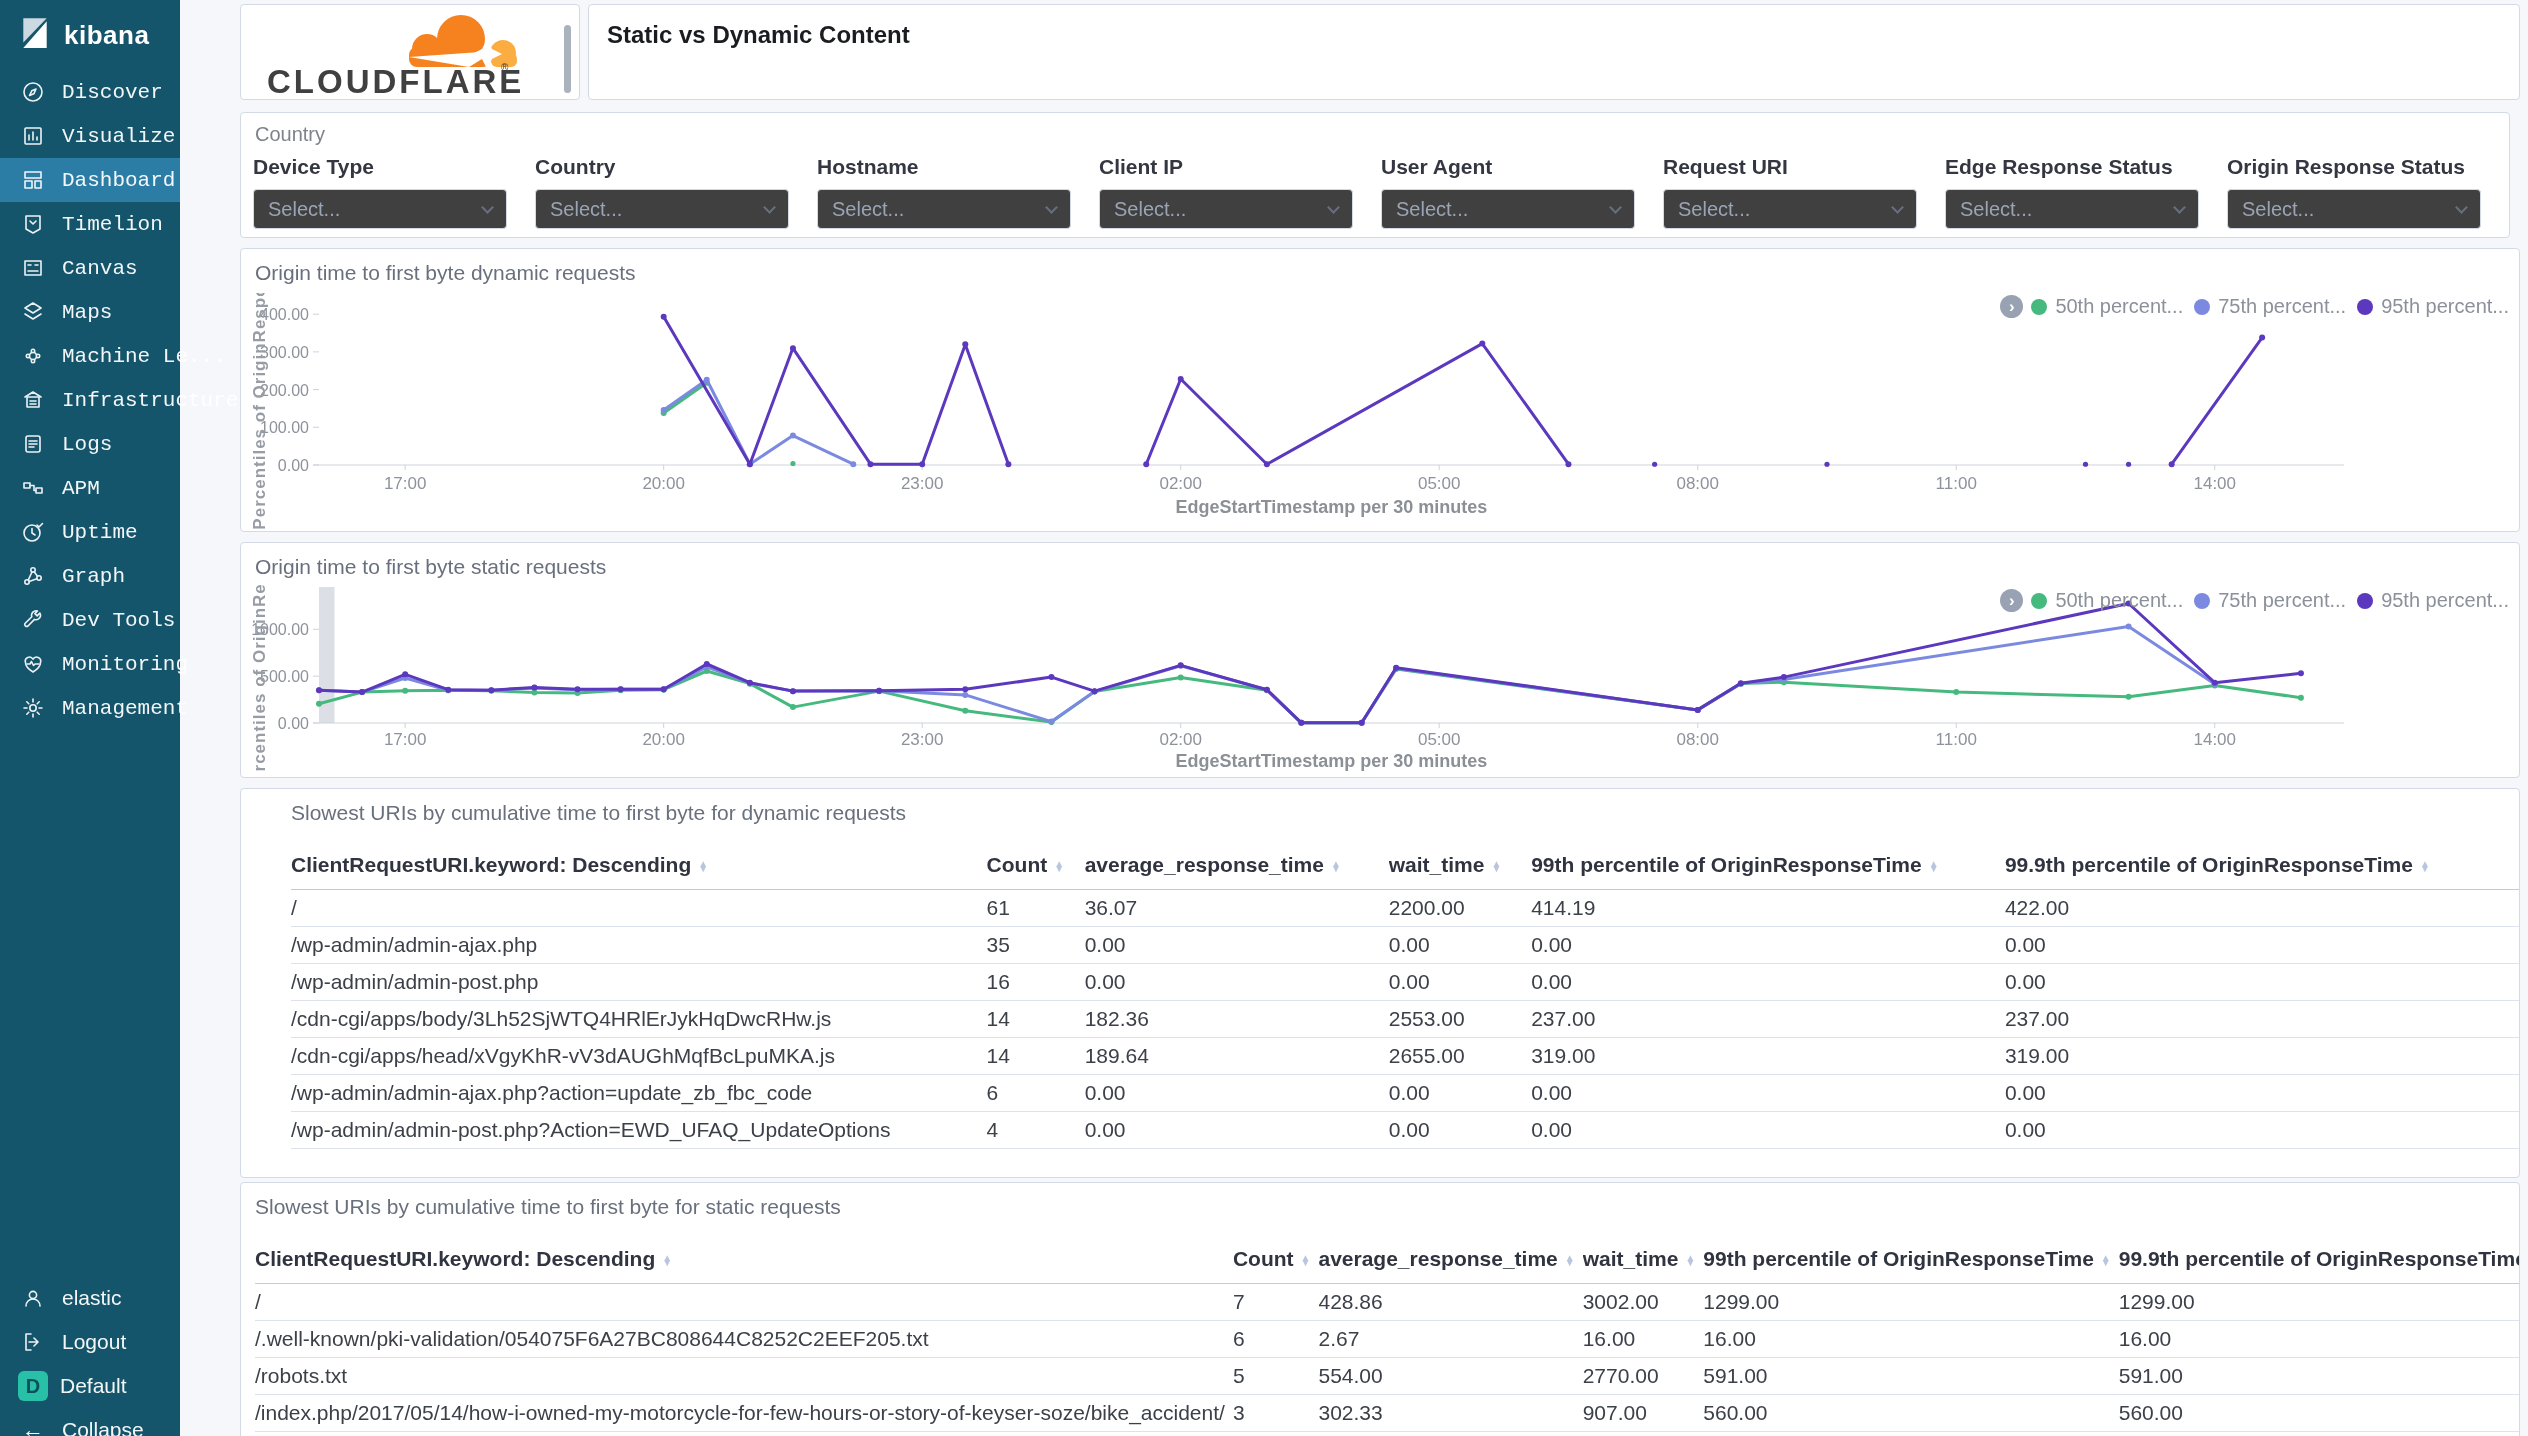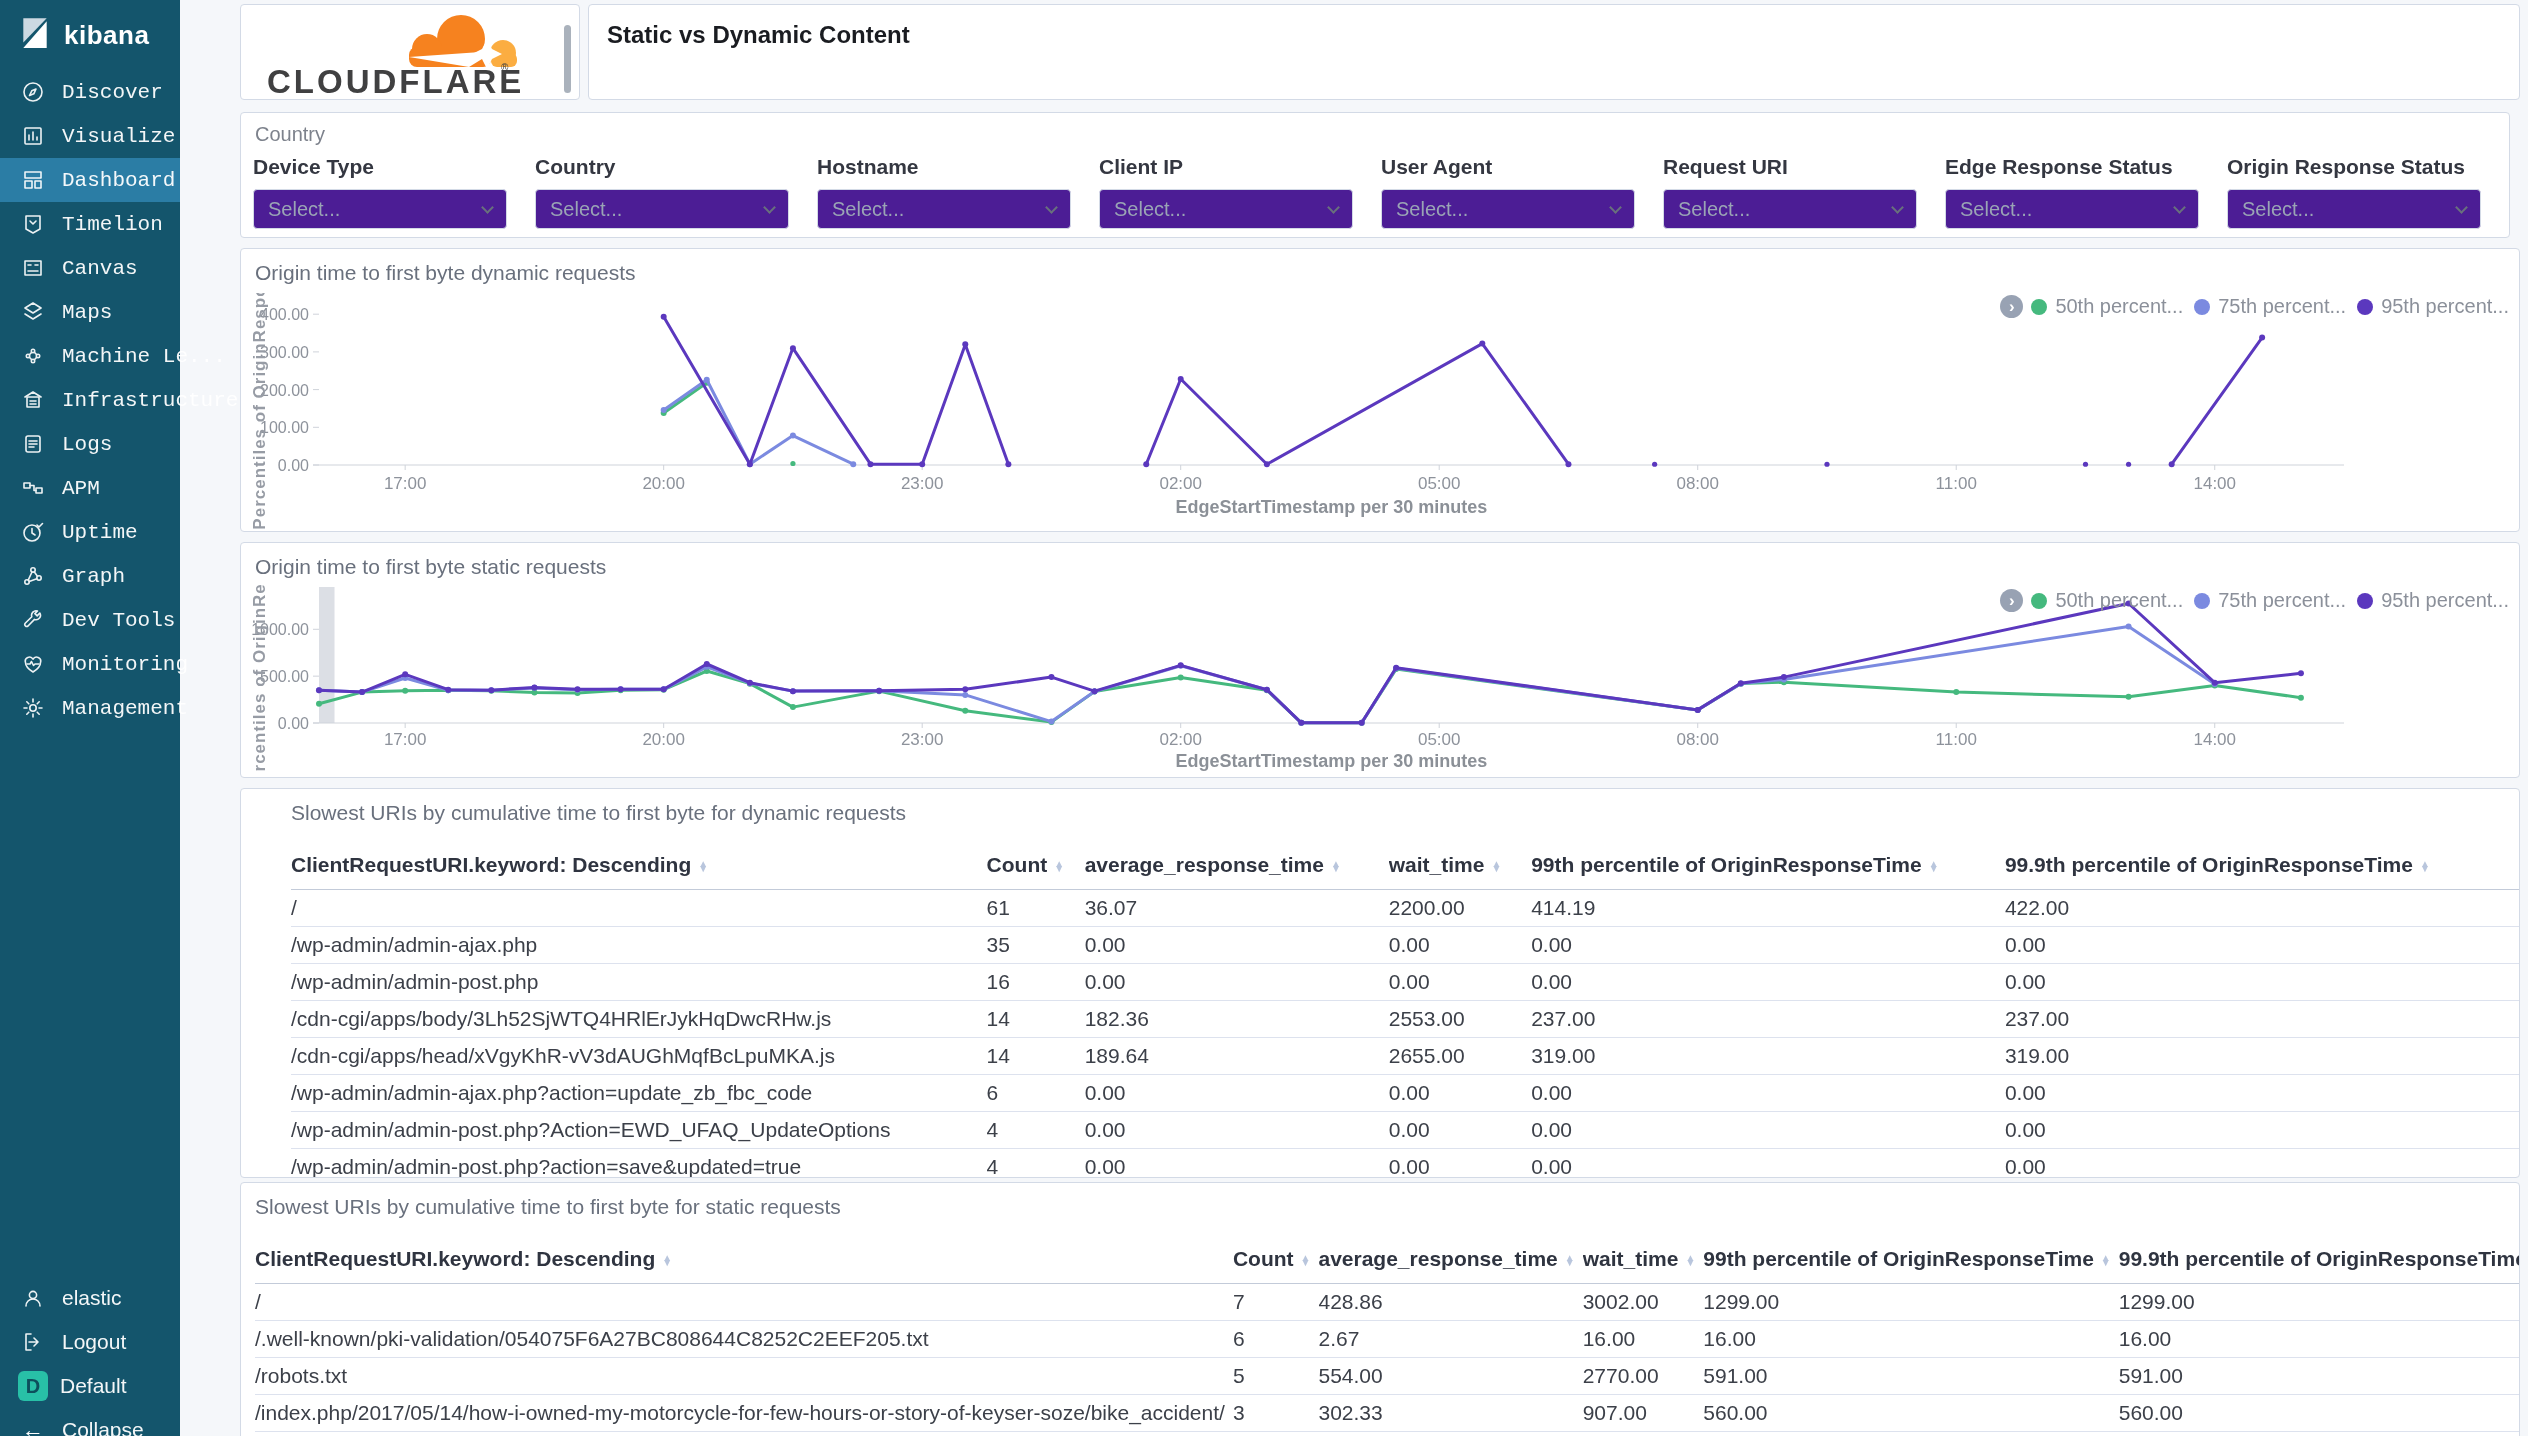--- a/index.html
+++ b/index.html
@@ -40,21 +40,21 @@
   
   .cf-wrap { position:relative; width:100%; height:100%; }
   .cf-logo { position:absolute; left:18px; top:4px; }
   .cf-scrollbar { position:absolute; right:8px; top:20px; width:7px; height:68px;
                   background:#aab2bc; border-radius:4px; }
 
   
   .filters-label { font-size:20px; color:#7d828c; padding:10px 0 0 14px; }
   .filter-group { position:absolute; top:42px; width:260px; }
   .filter-label { font-size:21px; font-weight:bold; color:#343741; }
-  .filter-select { margin-top:10px; width:254px; height:40px; background:#4c1d95;
+  .filter-select { margin-top:10px; width:254px; height:40px; background:#404040;
                    border:1px solid #d3dae6; border-radius:4px; display:flex;
                    align-items:center; justify-content:space-between; padding:0 14px; cursor:pointer; }
   .filter-select .ph { color:#9aa4b5; font-size:20px; }
   .chev { width:9px; height:9px; border-right:2px solid #69707d; border-bottom:2px solid #69707d;
           transform:rotate(45deg); margin-top:-4px; }
 
   
   .chart-svg { position:absolute; left:8px; }
   .legend { position:absolute; top:46px; right:10px; display:flex; gap:8px; align-items:flex-start; }
   .legend-arrow { width:23px; height:23px; border-radius:50%; background:#98a2b3; color:#fff;
@@ -637,28 +637,20 @@
             <td>0.00</td>
           </tr>
           <tr>
             <td>/wp-admin/admin-post.php?Action=EWD_UFAQ_UpdateOptions</td>
             <td>4</td>
             <td>0.00</td>
             <td>0.00</td>
             <td>0.00</td>
             <td>0.00</td>
           </tr>
-          <tr>
-            <td>/wp-admin/admin-post.php?action=save&amp;updated=true</td>
-            <td>4</td>
-            <td>0.00</td>
-            <td>0.00</td>
-            <td>0.00</td>
-            <td>0.00</td>
-          </tr>
         </tbody>
       </table>
     </div>
 
   <div class="panel p-table2" id="table-panel-1">
     <div class="panel-title">Slowest URIs by cumulative time to first byte for static requests</div>
   <table class="tbl">
         <colgroup>
           <col style="width: 961px;">
           <col style="width: 84px;">

